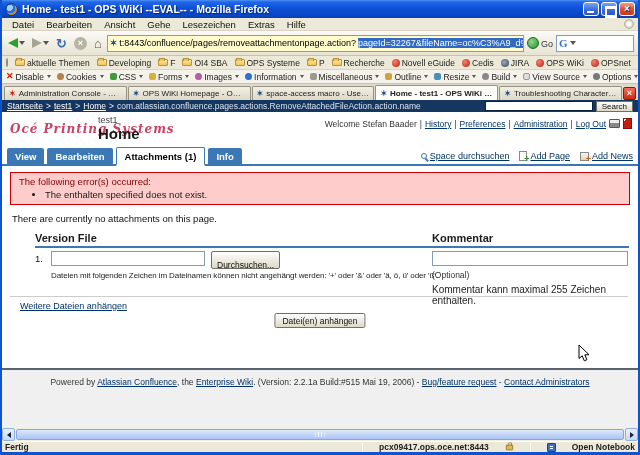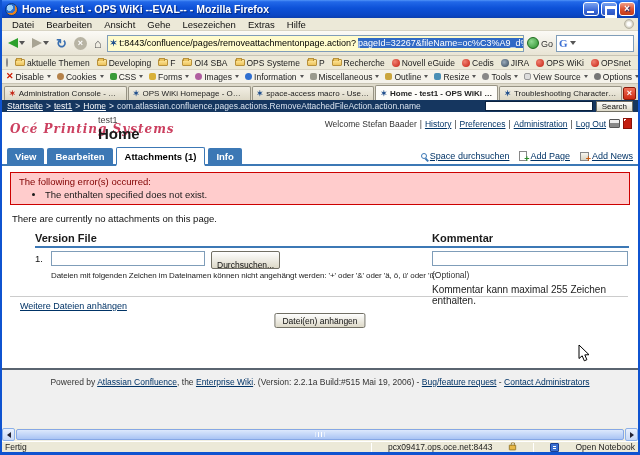--- a/index.html
+++ b/index.html
@@ -155,21 +155,21 @@
     border-radius:2px; display:flex; align-items:center; justify-content:center; flex:0 0 auto; }
   .sb-tri-l { width:0; height:0; border-top:3px solid transparent; border-bottom:3px solid transparent; border-right:4px solid #223; }
   .sb-tri-r { width:0; height:0; border-top:3px solid transparent; border-bottom:3px solid transparent; border-left:4px solid #223; }
   .sb-thumb { flex:1; height:11px; margin:0 1px; background:linear-gradient(180deg,#dce8fc,#aac4f4); border:1px solid #86a7e5;
     border-radius:2px; position:relative; }
   .sb-thumb::after { content:""; position:absolute; left:50%; top:2px; bottom:2px; width:9px; transform:translateX(-50%);
     background:repeating-linear-gradient(90deg,#fff 0 1px,transparent 1px 3px); }
 
   
   .statusbar { height:11px; background:#ece9d8; border-top:1px solid #fff; display:flex; align-items:center;
-    font-size:8.5px; color:#222; padding:0 3px; gap:16px; }
+    font-size:8.5px; color:#222; padding:0 3px; gap:16px;font-weight:bold; }
   .statusbar .spacer { flex:1; }
   .sb-sep { width:1px; height:9px; background:#c0bcac; border-right:1px solid #fff; }
   .lock.small { transform:scale(0.8); }
   .ic-notebook { width:9px; height:9px; background:#3a6fd0; border:1px solid #1a3f90; border-radius:1px; position:relative; }
   .ic-notebook::after { content:""; position:absolute; left:2px; top:2px; right:2px; height:1px; background:#fff; box-shadow:0 2px 0 #fff; }
 </style>
 </head>
 <body>
 
 <div class="window">
@@ -316,21 +316,21 @@
     <span class="wd">
         <span class="wd-ic" style="background:#caa53d"></span>
         <span>Outline</span>
       </span>
     <span class="wd">
         <span class="wd-ic" style="background:#4a8fb5"></span>
         <span>Resize</span>
       </span>
     <span class="wd">
         <span class="wd-ic" style="background:#888;border-radius:50%"></span>
-        <span>Tools</span>
+        <span>Build</span>
       </span>
     <span class="wd">
         <span class="wd-ic" style="background:#ddd;border:1px solid #999"></span>
         <span>View Source</span>
       </span>
     <span class="wd">
         <span class="wd-ic" style="background:#777;border-radius:50%"></span>
         <span>Options</span>
       </span>
     <span class="spacer"></span>

